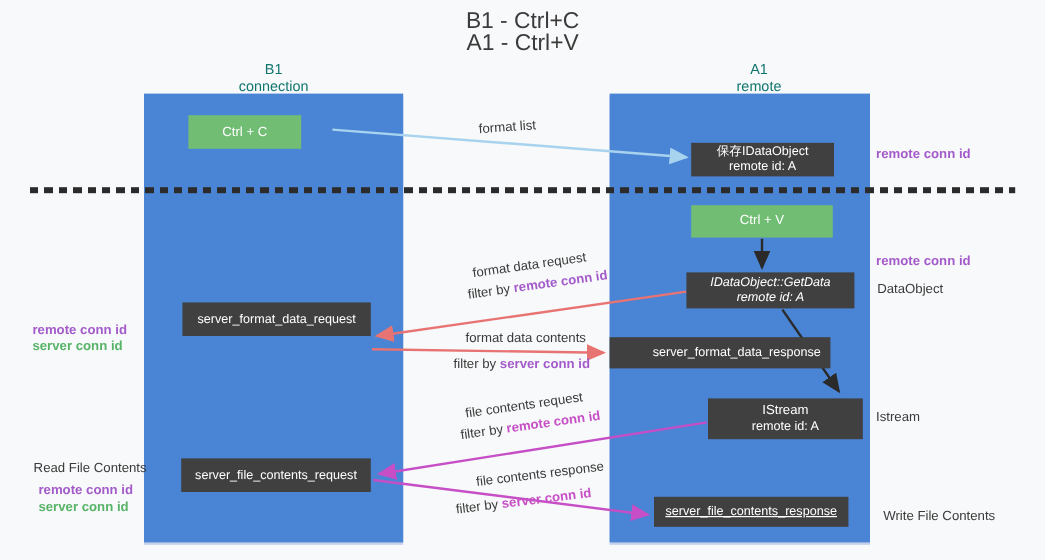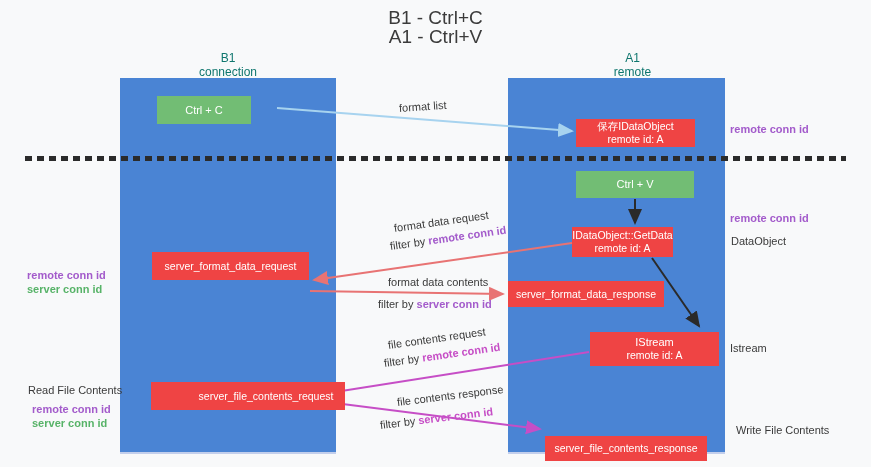--- a/index.html
+++ b/index.html
@@ -33,21 +33,21 @@
     z-index:4;
   }
   .node{
     position:absolute;
     display:flex;flex-direction:column;align-items:center;justify-content:center;
     color:#ffffff;text-align:center;
     font-size:11px;line-height:13px;
     z-index:3;
   }
   .node.green{background:#72bd74;}
-  .node.orange{background:#ef4444;}
+  .node.orange{background:#404040;}
   .node .l2{font-size:10.5px;}
   .small-text{font-size:10.5px;}
   .lbl{
     position:absolute;white-space:nowrap;
     font-size:11px;color:#3a3a3a;
     z-index:3;
   }
   .purple{color:#a35bcb;font-weight:bold;}
   .magenta{color:#c64ec6;font-weight:bold;}
   .greentxt{color:#57b368;font-weight:bold;}
@@ -110,43 +110,43 @@
 
   <div class="node orange" style="left:576px;top:119px;width:119px;height:28px;">
     <div class="small-text">保存IDataObject</div>
     <div class="l2">remote id: A</div>
   </div>
 
   <div class="node green" style="left:576px;top:171px;width:118px;height:27px;">
     <div>Ctrl + V</div>
   </div>
 
-  <div class="node orange" style="left:572px;top:227px;width:101px;height:30px;">
+  <div class="node orange" style="left:572px;top:227px;width:140px;height:30px;font-style:italic;">
     <div class="small-text">IDataObject::GetData</div>
     <div class="l2">remote id: A</div>
   </div>
 
   <div class="node orange" style="left:152px;top:252px;width:157px;height:28px;">
     <div class="small-text">server_format_data_request</div>
   </div>
 
-  <div class="node orange" style="left:508px;top:281px;width:156px;height:26px;">
+  <div class="node orange" style="left:508px;top:281px;width:156px;height:26px;padding-left:28px;">
     <div class="small-text">server_format_data_response</div>
   </div>
 
   <div class="node orange" style="left:590px;top:332px;width:129px;height:34px;">
     <div>IStream</div>
     <div class="l2">remote id: A</div>
   </div>
 
-  <div class="node orange" style="left:151px;top:382px;width:158px;height:28px;padding-left:36px;">
+  <div class="node orange" style="left:151px;top:382px;width:158px;height:28px;">
     <div class="small-text">server_file_contents_request</div>
   </div>
 
-  <div class="node orange" style="left:545px;top:436px;width:162px;height:25px;">
+  <div class="node orange" style="left:545px;top:414px;width:162px;height:25px;text-decoration:underline;">
     <div class="small-text">server_file_contents_response</div>
   </div>
 
   <div class="lbl rot" style="left:399px;top:102px;transform:rotate(-4deg);">format list</div>
 
   <div class="lbl rot" style="left:394px;top:222px;transform:rotate(-8deg);">format data request</div>
   <div class="lbl rot" style="left:390px;top:240px;transform:rotate(-8deg);"><span>filter by </span><span class="purple">remote conn id</span></div>
 
   <div class="lbl" style="left:388px;top:276px;">format data contents</div>
   <div class="lbl" style="left:378px;top:298px;"><span>filter by </span><span class="purple">server conn id</span></div>

